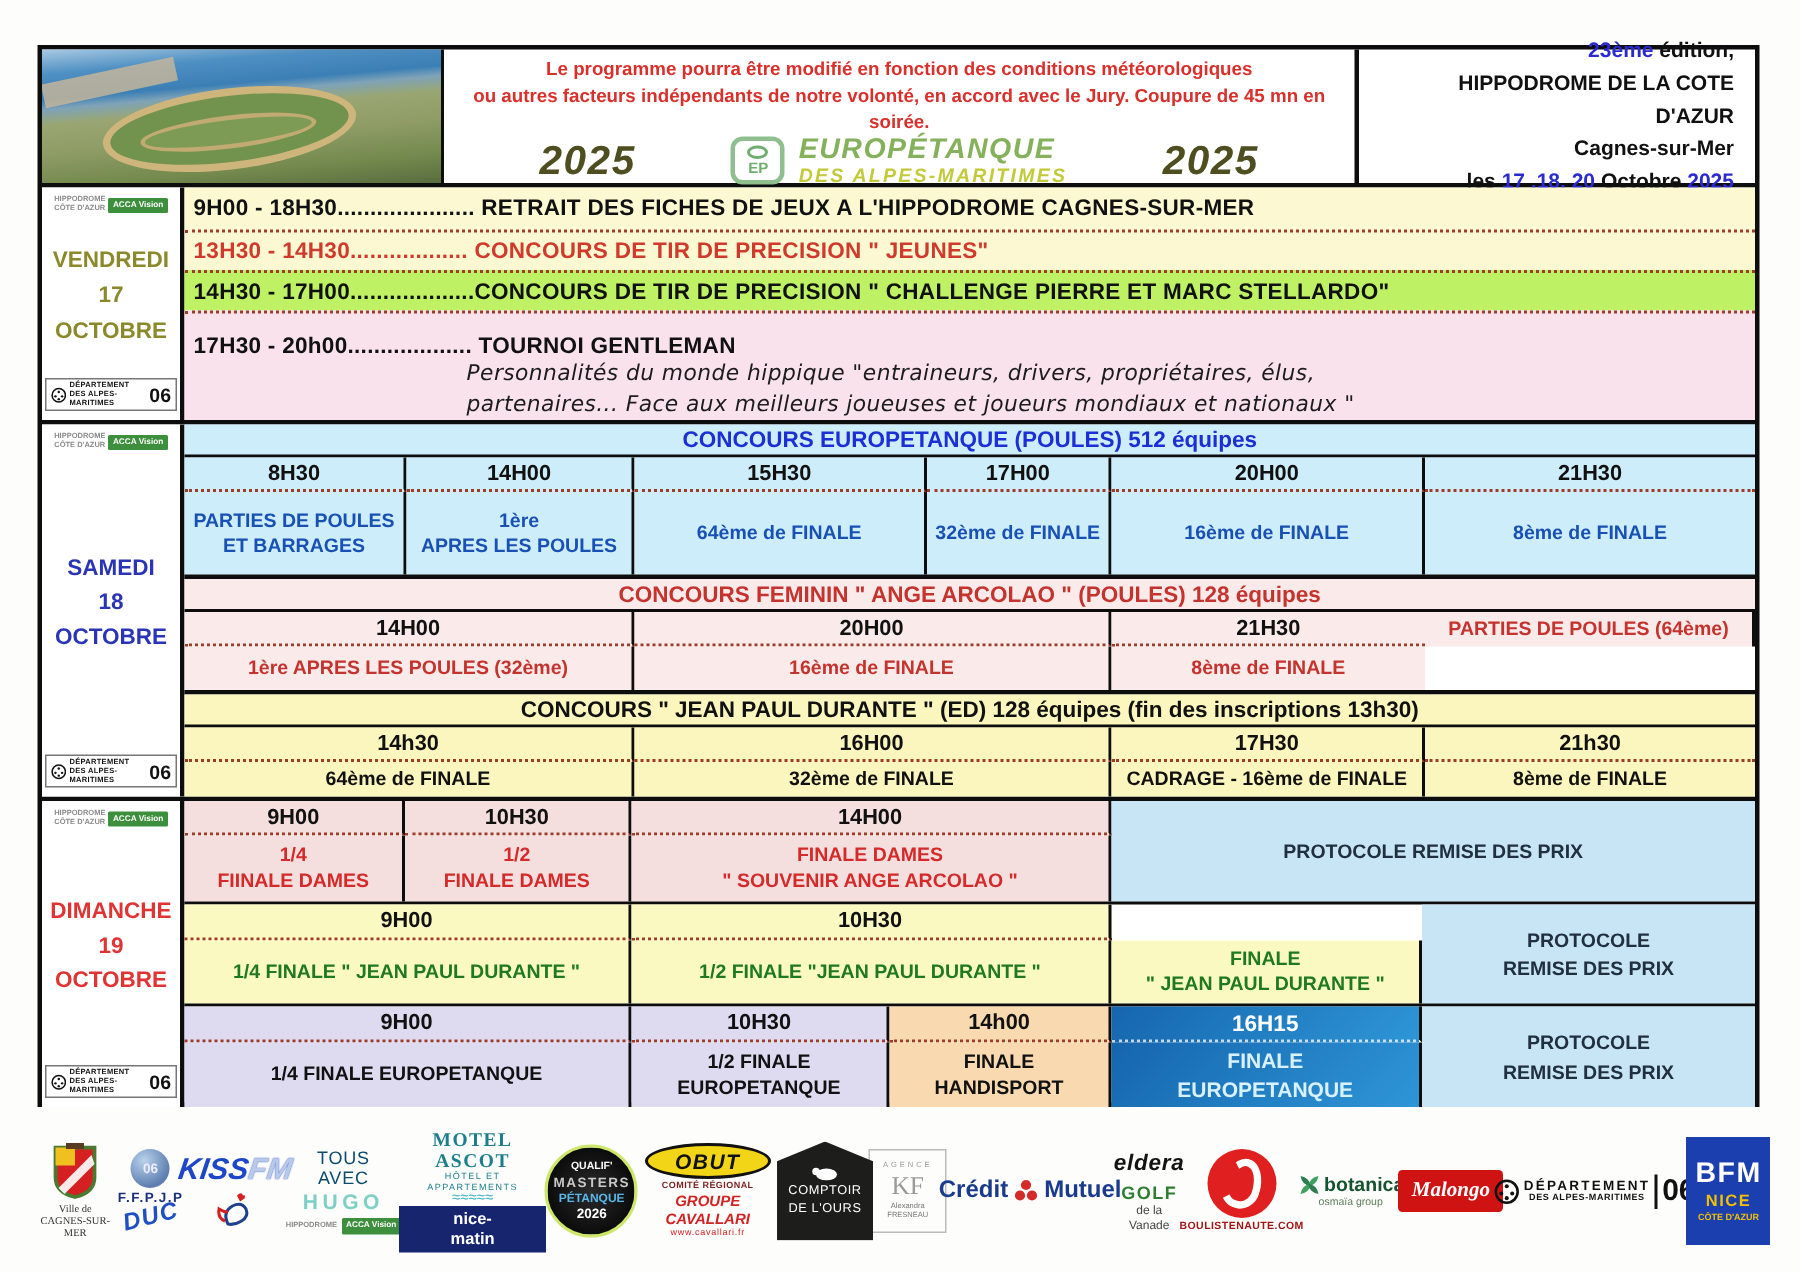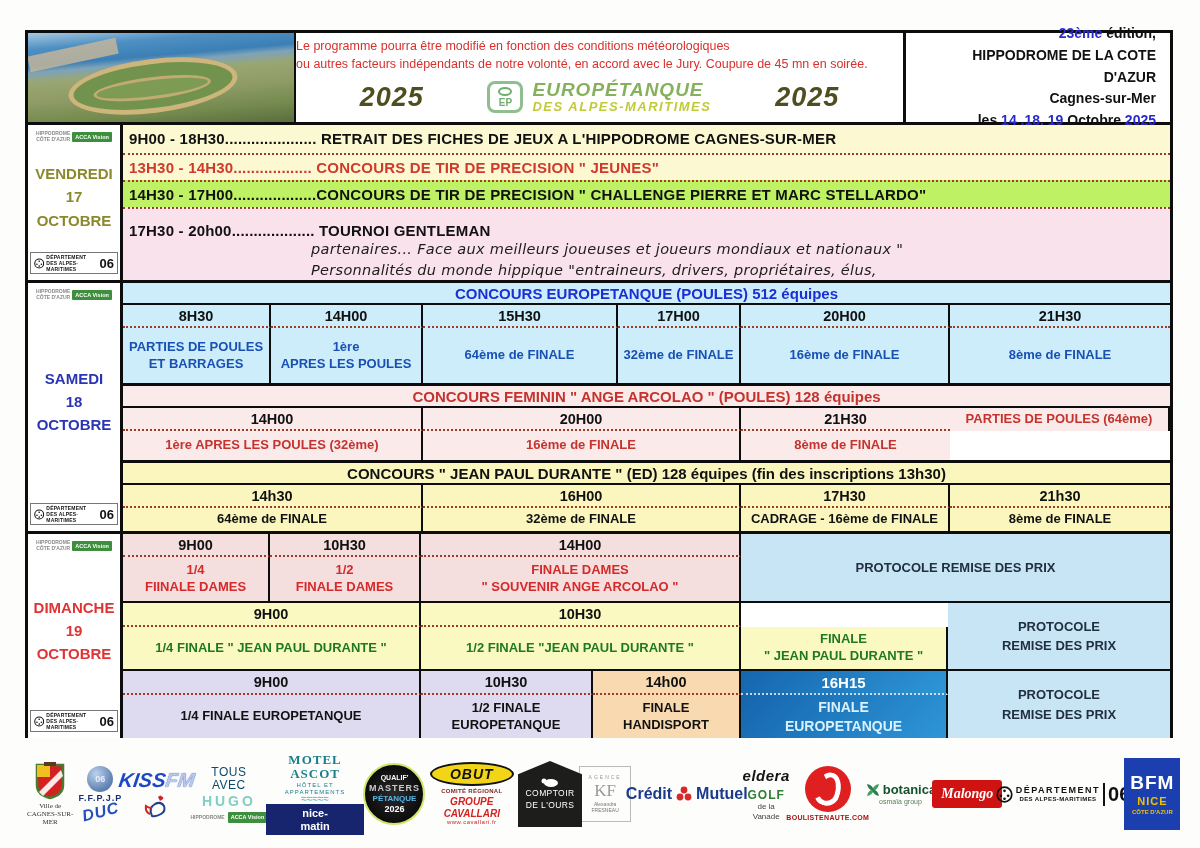--- a/index.html
+++ b/index.html
@@ -7,21 +7,21 @@
 body{background:#fdfdfb;font-family:"Liberation Sans",sans-serif;color:#111;position:relative;overflow:hidden}
 .board{position:absolute;left:25px;top:30px;width:1148px;height:708px;border:3px solid #0d0d0d;background:#fff}
 
 .hdr{display:flex;height:92px;border-bottom:3px solid #0d0d0d}
 .photo{width:268px;border-right:2px solid #0d0d0d;position:relative;overflow:hidden;
 background:linear-gradient(175deg,#a8c9e2 0%,#4f90c3 15%,#3b7fb5 30%,#7fa3b8 36%,#99a673 45%,#8f9c66 62%,#748a4e 82%,#596d3e 100%)}
 .track{position:absolute;left:40px;top:26px;width:170px;height:54px;border:5px solid #cdb57b;border-radius:50%;background:#72934e;transform:rotate(-7deg)}
 .track-in{position:absolute;left:20px;top:13px;width:118px;height:22px;border:3px solid #c2ab72;border-radius:50%;background:#7e9b55}
 .coast{position:absolute;left:0;top:14px;width:90px;height:16px;background:#c9b89a;transform:rotate(-12deg);opacity:.8}
 .hdr-mid{flex:1;display:flex;flex-direction:column;border-right:3px solid #0d0d0d;min-width:0}
-.notice{padding-top:5px;color:#d9302c;font-weight:normal;font-size:12.5px;line-height:1.4}
+.notice{padding-top:5px;text-align:center;color:#d9302c;font-weight:bold;font-size:12.5px;line-height:1.4}
 .brand{flex:1;display:flex;align-items:center;justify-content:space-evenly}
 .year{font-size:27px;font-weight:bold;font-style:italic;color:#4e4e20;letter-spacing:1px}
 .eplogo{display:flex;align-items:center;gap:9px}
 .epbadge{width:36px;height:32px;border:3px solid #8fbe8f;border-radius:8px;color:#6fae6f;font-weight:bold;display:flex;flex-direction:column;align-items:center;justify-content:center;font-size:10px;line-height:1;gap:2px}
 .epball{width:14px;height:9px;border:2px solid #6fae6f;border-radius:50%}
 .epname1{color:#86b15c;font-weight:bold;font-style:italic;font-size:19px;letter-spacing:1px;line-height:.95}
 .epname2{color:#c2ca39;font-weight:bold;font-style:italic;font-size:13px;letter-spacing:1.5px}
 .hdr-right{width:264px;display:flex;flex-direction:column;justify-content:center;text-align:right;padding:4px 14px;font-weight:bold;font-size:14px;line-height:1.55}
 .blue{color:#2a2ad0}
 
@@ -148,21 +148,21 @@
             <div class="epname2">DES ALPES-MARITIMES</div>
           </div>
         </div>
         <div class="year">2025</div>
       </div>
     </div>
     <div class="hdr-right">
       <div><span class="blue">23ème</span><span> édition,</span></div>
       <div>HIPPODROME DE LA COTE D'AZUR</div>
       <div>Cagnes-sur-Mer</div>
-      <div><span>les </span><span class="blue">14 ,18, 19</span><span> Octobre </span><span class="blue">2025</span></div>
+      <div><span>les </span><span class="blue">17 ,18, 20</span><span> Octobre </span><span class="blue">2025</span></div>
     </div>
   </div>
 
   <div class="day vend">
     <div class="side">
       <div class="side-logos">
         <div class="hippo-mini"><span>HIPPODROME</span><br><span>CÔTE D'AZUR</span></div>
         <div class="acca-mini">ACCA Vision</div>
       </div>
       <div class="dayname v-name">
@@ -181,22 +181,22 @@
         <div class="dept-txt"><span>DÉPARTEMENT</span><br><span>DES ALPES-MARITIMES</span></div>
         <div class="dept-num">06</div>
       </div>
     </div>
     <div class="content">
       <div class="v-row r1">9H00 - 18H30..................... RETRAIT DES FICHES DE JEUX A L'HIPPODROME CAGNES-SUR-MER</div>
       <div class="v-row r2 v-sep">13H30 - 14H30.................. CONCOURS DE TIR DE PRECISION " JEUNES"</div>
       <div class="v-row r3 v-sep">14H30 - 17H00...................CONCOURS DE TIR DE PRECISION " CHALLENGE PIERRE ET MARC STELLARDO"</div>
       <div class="v-row r4 v-sep">
         <div>17H30 - 20h00................... TOURNOI GENTLEMAN</div>
+        <div class="v-sub">Personnalités du monde hippique  "entraineurs, drivers, propriétaires, élus,</div>
         <div class="v-sub">partenaires... Face aux meilleurs joueuses et joueurs mondiaux et nationaux "</div>
-        <div class="v-sub">Personnalités du monde hippique  "entraineurs, drivers, propriétaires, élus,</div>
       </div>
     </div>
   </div>
 
   <div class="day sam bt3">
     <div class="side">
       <div class="side-logos">
         <div class="hippo-mini"><span>HIPPODROME</span><br><span>CÔTE D'AZUR</span></div>
         <div class="acca-mini">ACCA Vision</div>
       </div>

